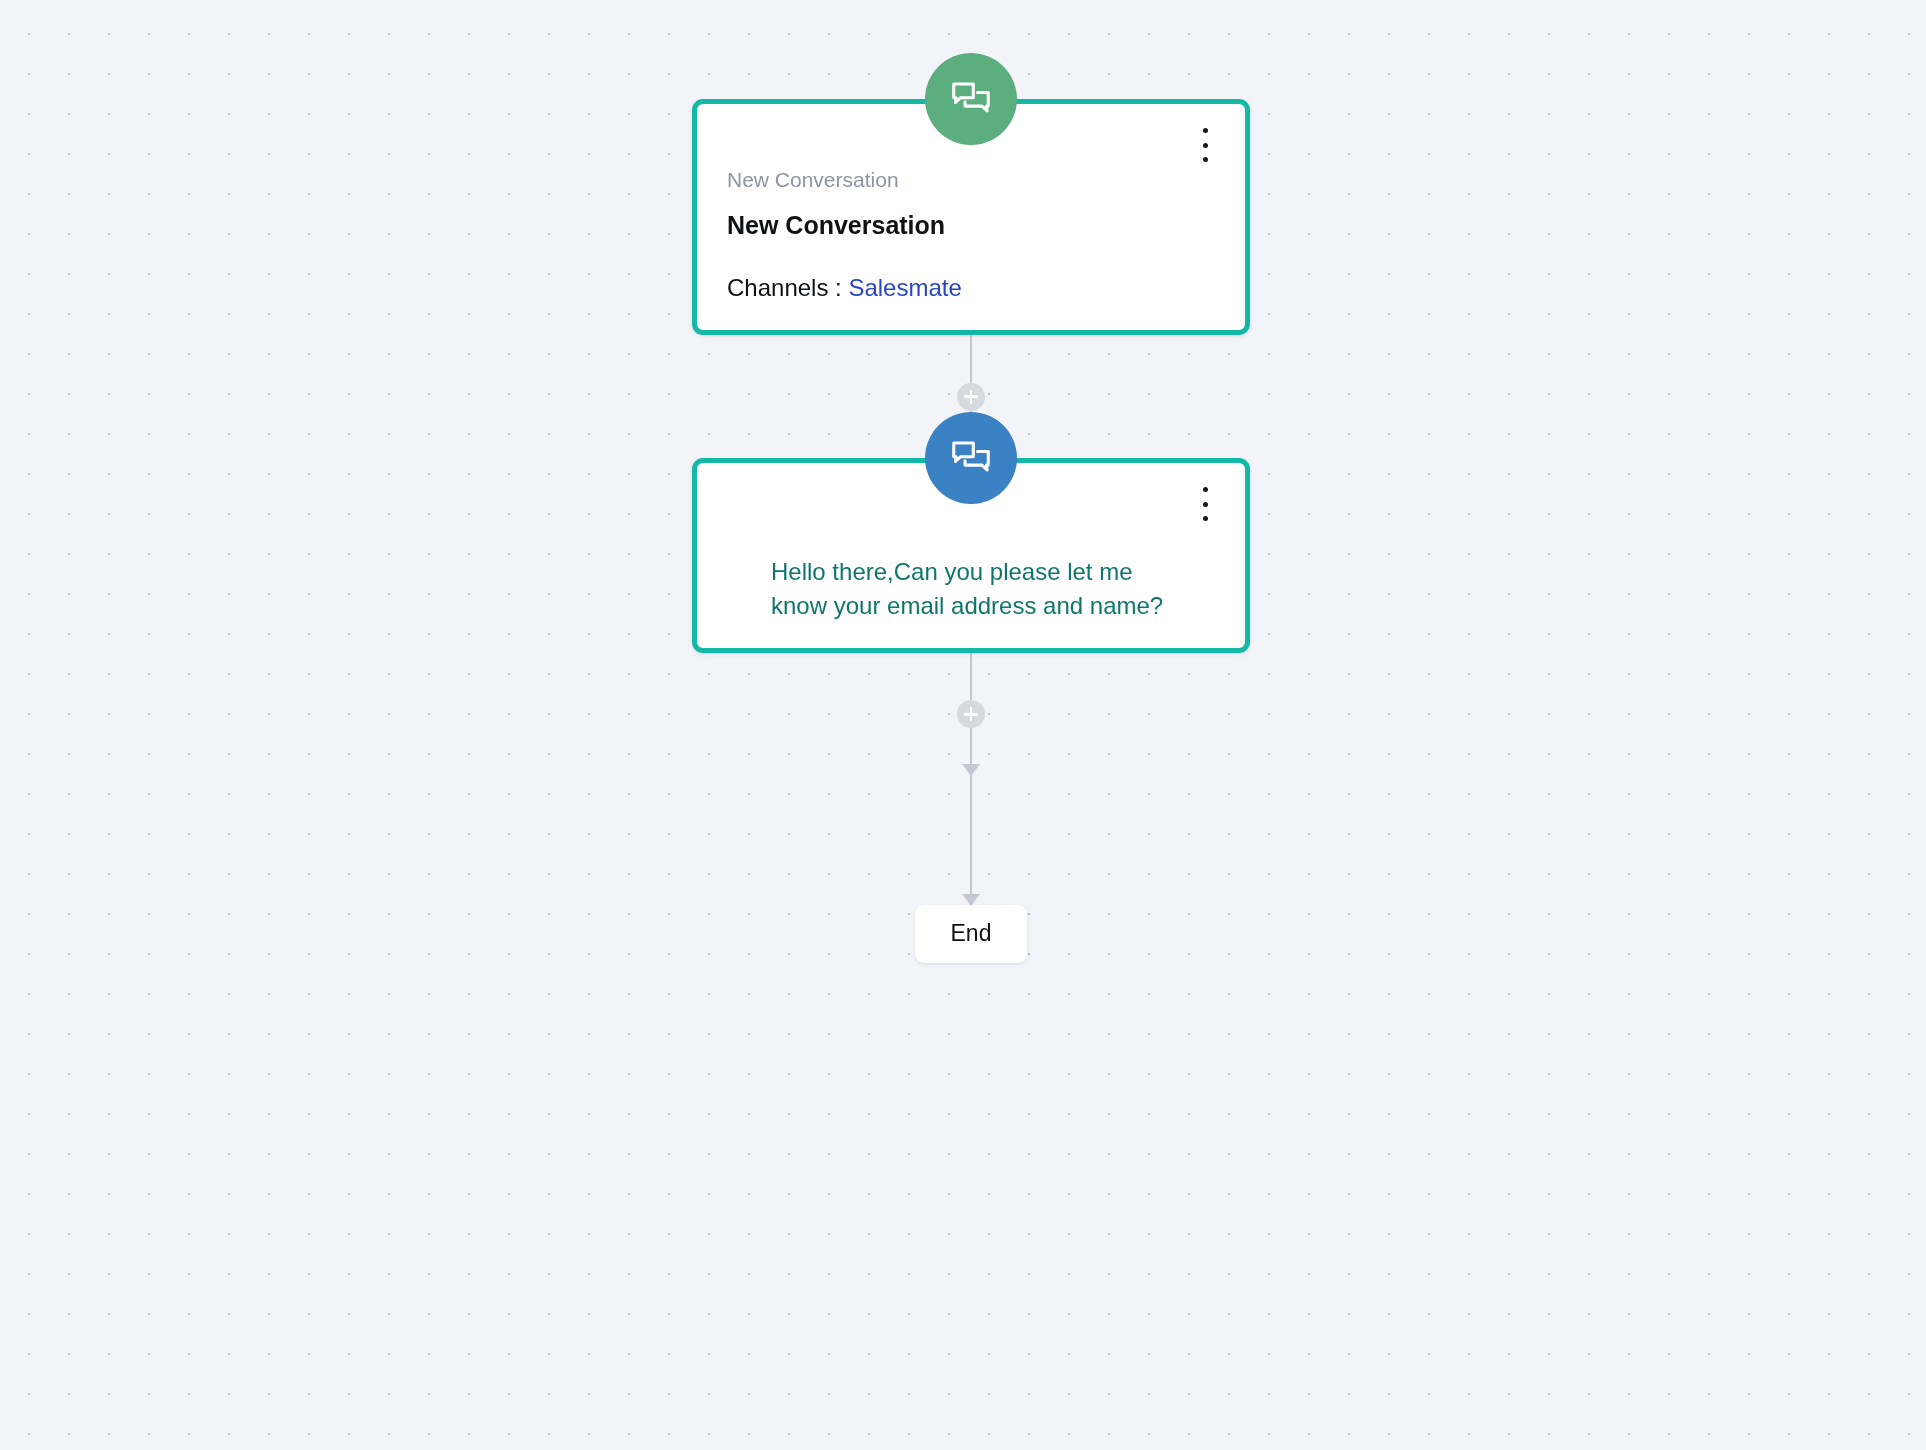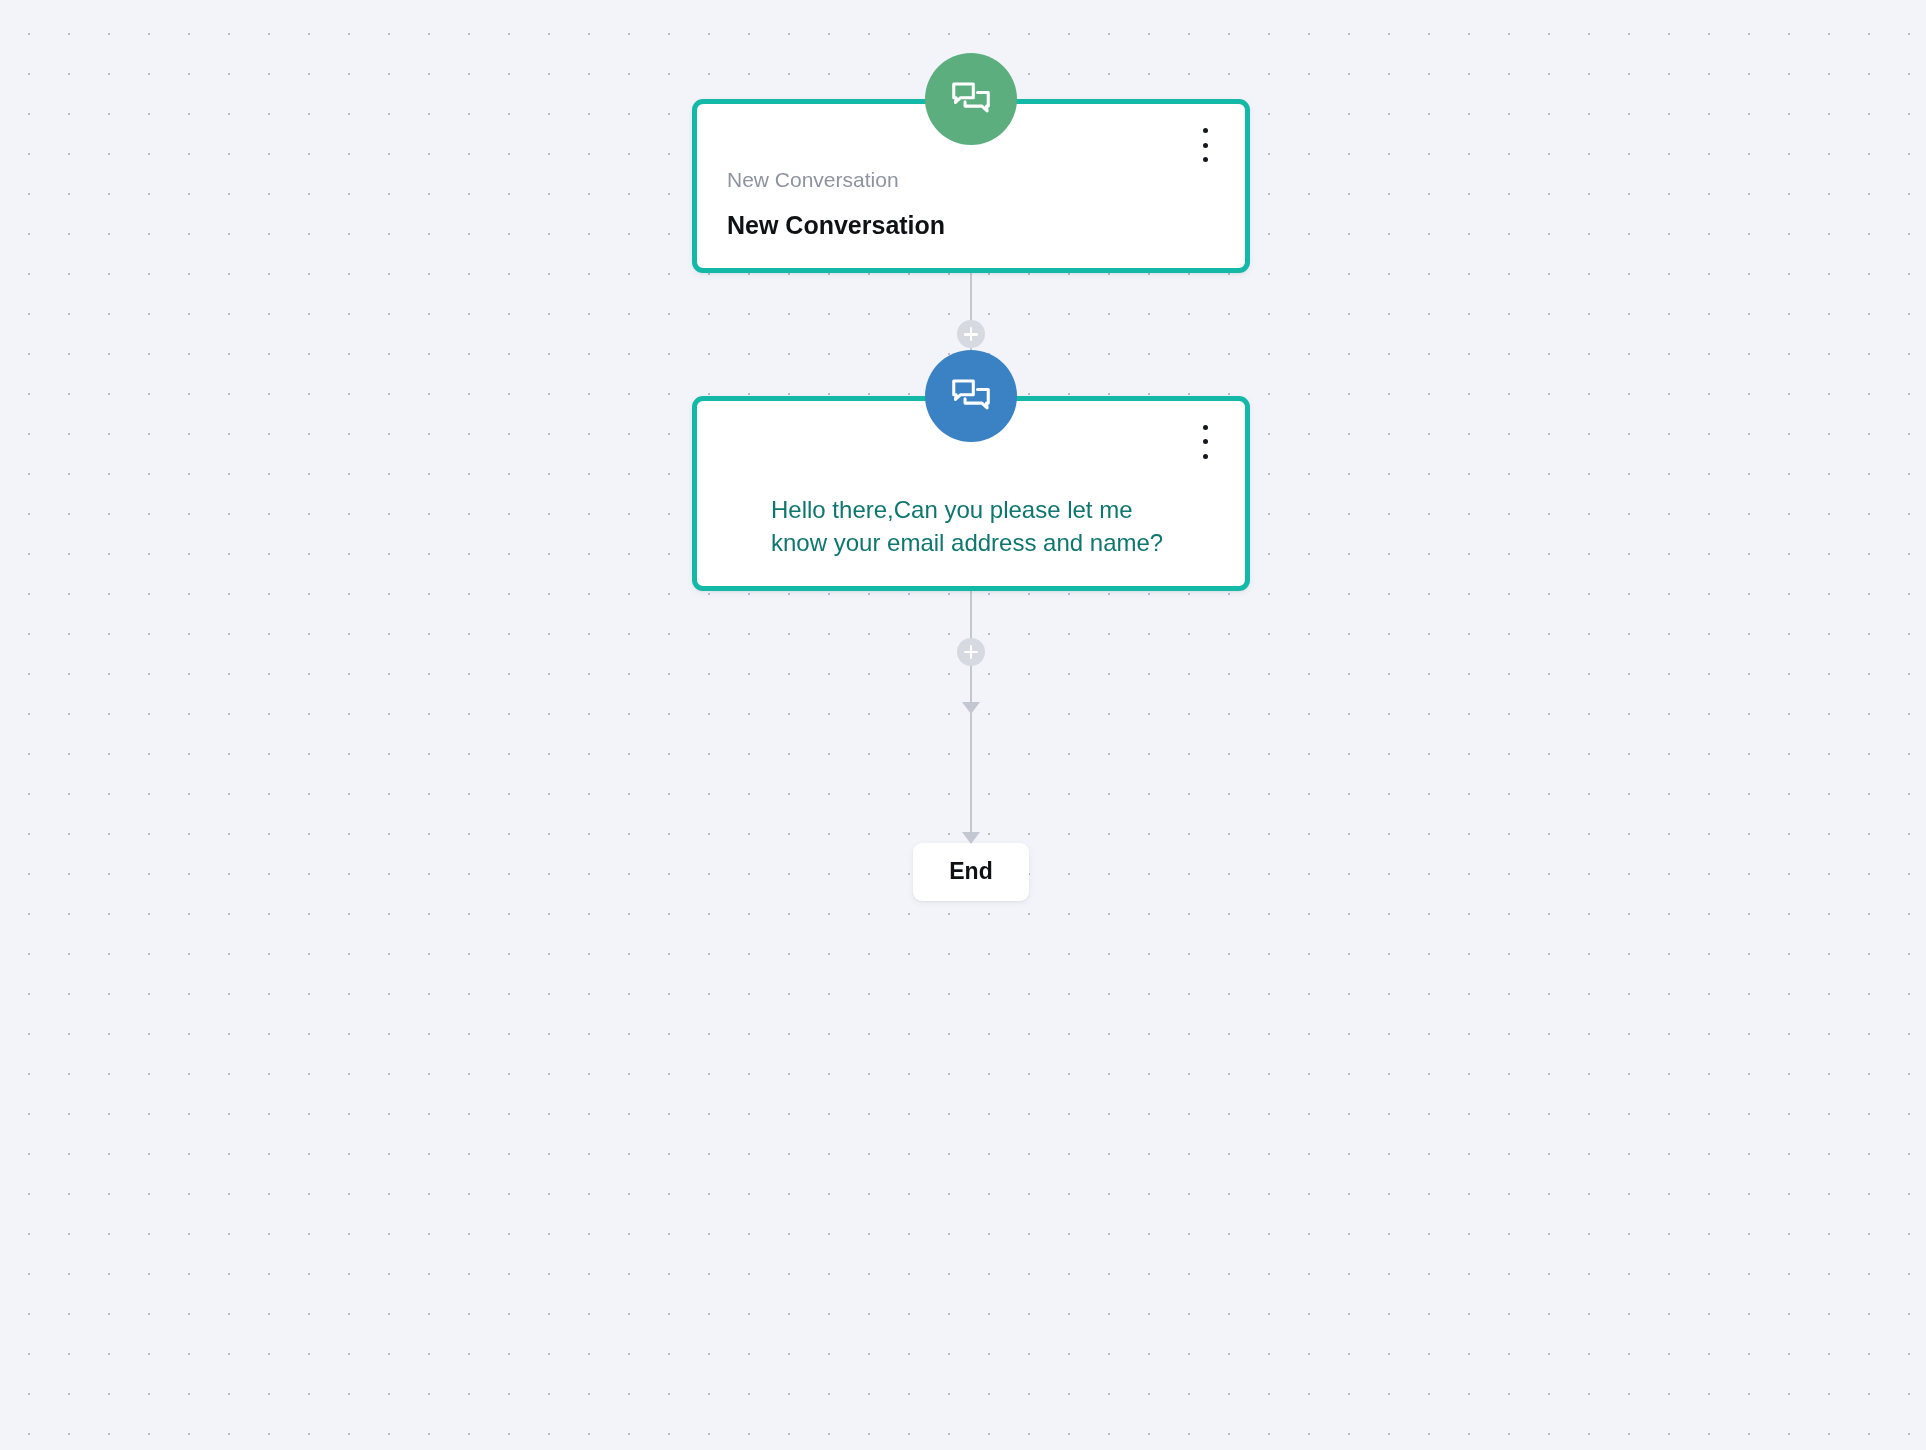--- a/index.html
+++ b/index.html
@@ -174,21 +174,21 @@
     width: 558px;
     display: flex;
     justify-content: center;
   }
   .end-node {
     background: #ffffff;
     border-radius: 9px;
     box-shadow: 0 2px 6px rgba(60, 66, 87, 0.07), 0 1px 2px rgba(60, 66, 87, 0.05);
     padding: 14px 36px;
     font-size: 23px;
-    font-weight: 700;
+    font-weight: 400;
     color: #101114;
     line-height: 1.3;
   }
 </style>
 </head>
 <body>
 
 <div id="flow-canvas">
   <div class="flow-column">
 
@@ -200,20 +200,21 @@
         </svg>
       </div>
       <div class="node-card">
         <div class="kebab">
           <span></span>
           <span></span>
           <span></span>
         </div>
         <p class="node-type">New Conversation</p>
         <p class="node-title">New Conversation</p>
+        <p class="node-sub"><span>Channels : </span><span class="link">Salesmate</span></p>
       </div>
     </div>
 
     <div class="connector" style="height:123px;">
       <div class="conn-line"></div>
       <div class="conn-plus"></div>
       <div class="conn-arrow"></div>
     </div>
 
     <div class="node">

